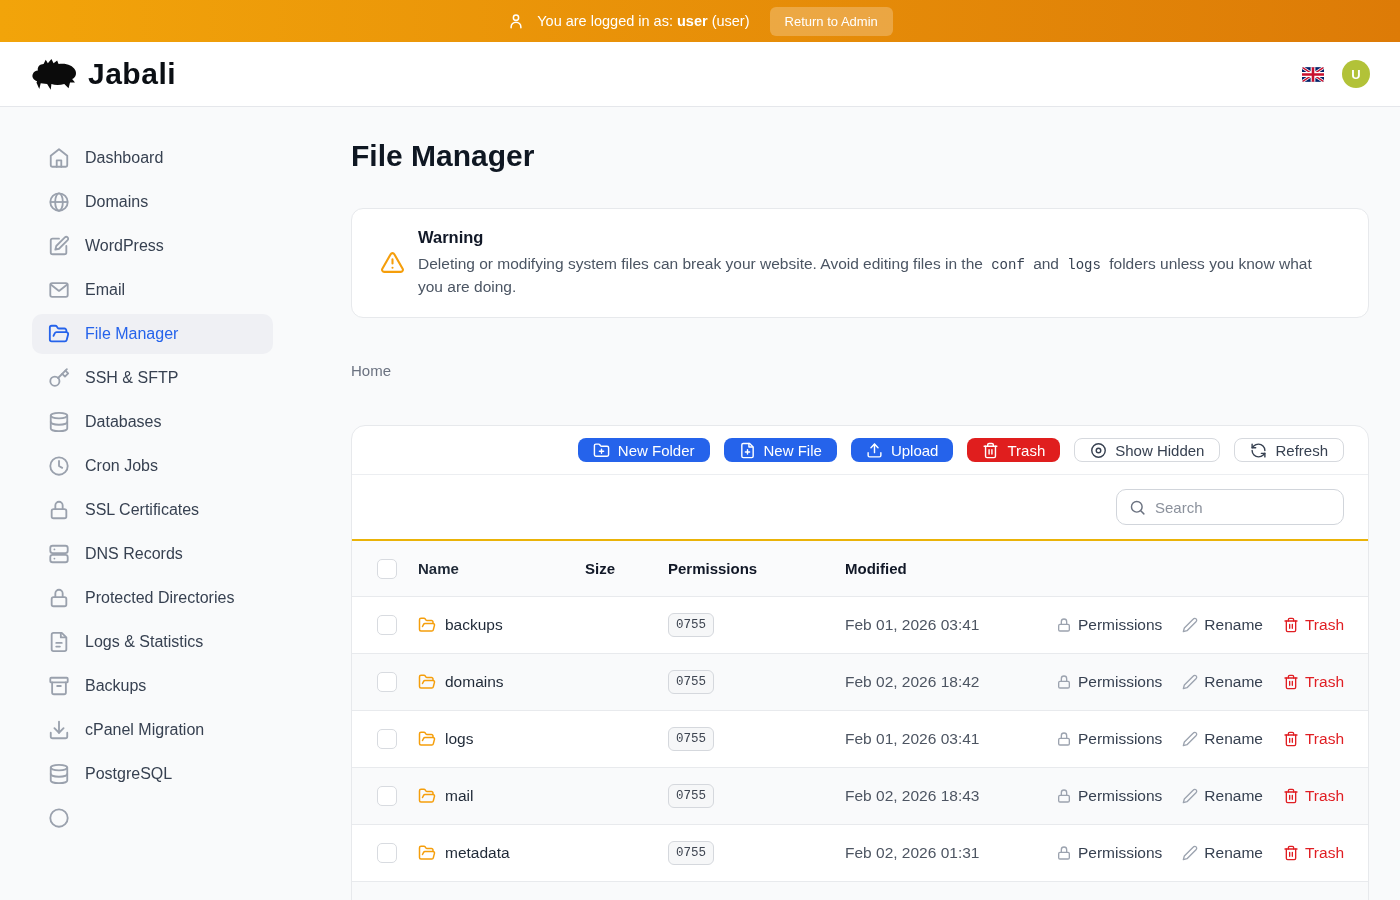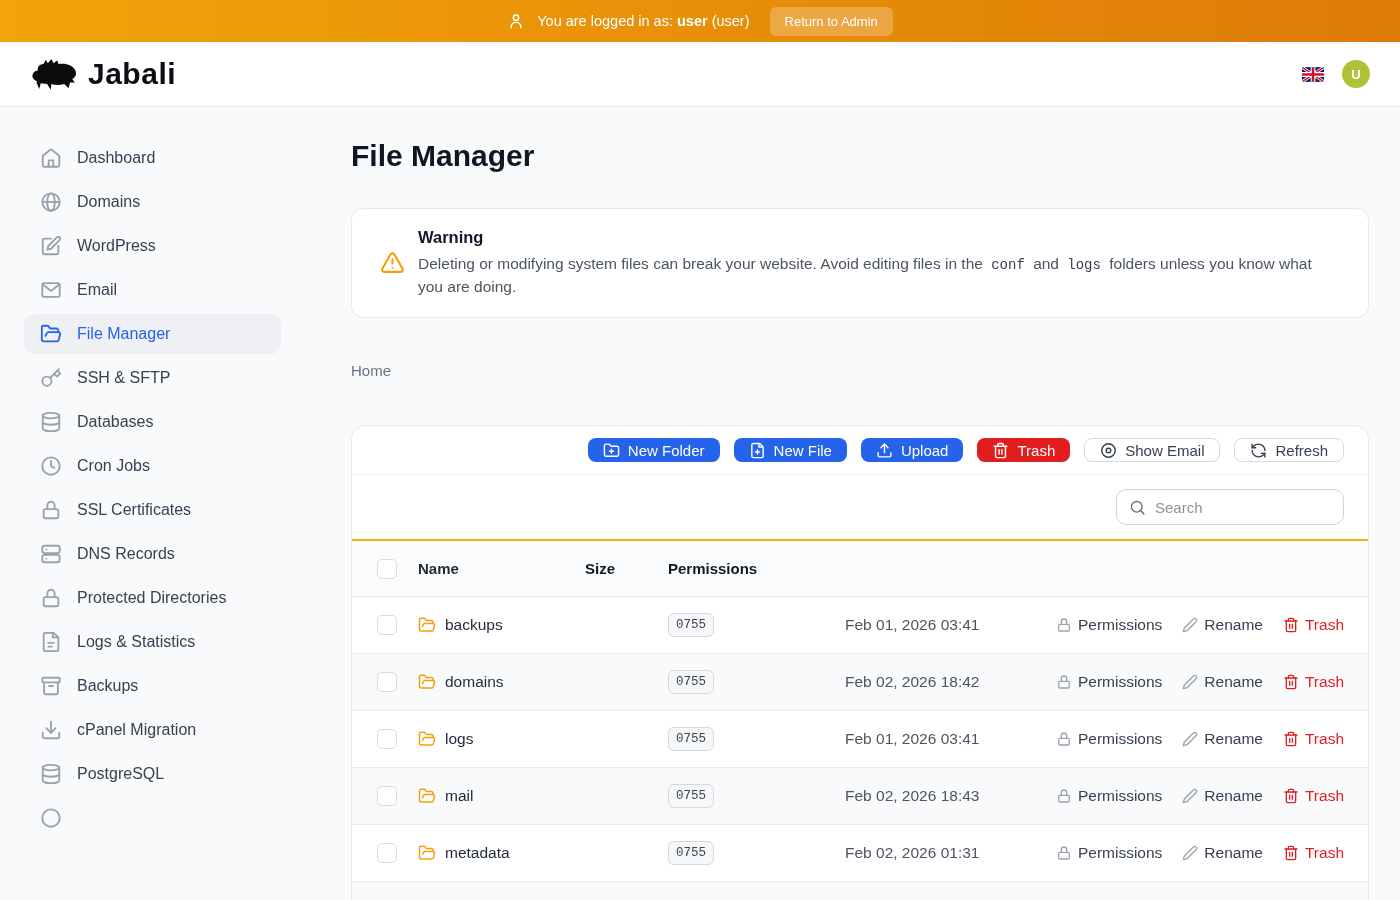--- a/index.html
+++ b/index.html
@@ -20,21 +20,21 @@
   .brand { display:flex; align-items:center; gap:8px; }
   .brand svg { width:50px; height:40px; }
   .brand-name { font-size:30px; font-weight:bold; color:#0b0f14; letter-spacing:.5px; }
   .appbar-right { display:flex; align-items:center; gap:18px; }
   .flag { width:22px; height:15px; border-radius:2px; overflow:hidden; display:block; }
   .avatar { width:28px; height:28px; border-radius:50%; background:#b2c238; color:#fff;
     display:flex; align-items:center; justify-content:center; font-size:13px; font-weight:bold; }
 
   
   .layout { display:flex; height:793px; }
-  .sidebar { width:305px; flex:0 0 305px; padding:31px 24px 0; overflow:hidden; }
+  .sidebar { width:305px; flex:0 0 305px; padding:31px 32px 0; overflow:hidden; }
   .side-item { display:flex; align-items:center; gap:15px; height:40px; margin-bottom:4px;
     padding:0 16px; border-radius:10px; font-size:16px; color:#374151; cursor:pointer; }
   .side-item svg { width:22px; height:22px; color:#9aa1ad; flex:0 0 22px; }
   .side-item.active { background:#eff0f4; color:#2563eb; }
   .side-item.active svg { color:#2563eb; }
 
   .main { flex:1; padding:33px 31px 0 46px; overflow:hidden; }
   .page-title { font-size:30px; line-height:32px; font-weight:bold; color:#0f1722; }
 
   
@@ -402,21 +402,21 @@
         <button class="btn btn-red">
           <svg>
               <use href="#i-trash"></use>
             </svg>
           <span>Trash</span>
         </button>
         <button class="btn btn-ghost">
           <svg>
               <use href="#i-eye-dot"></use>
             </svg>
-          <span>Show Email</span>
+          <span>Show Hidden</span>
         </button>
         <button class="btn btn-ghost">
           <svg>
               <use href="#i-refresh"></use>
             </svg>
           <span>Refresh</span>
         </button>
       </div>
 
       <div class="fm-searchrow">
@@ -428,20 +428,21 @@
         </div>
       </div>
 
       <div class="t-row t-head">
         <div class="c-check">
             <div class="checkbox"></div>
           </div>
         <div class="c-name">Name</div>
         <div class="c-size">Size</div>
         <div class="c-perm">Permissions</div>
+        <div class="c-mod" style="color:#111827">Modified</div>
         <div class="c-act"></div>
       </div>
 
       <div class="t-body" id="t-body">
         <div class="t-row">
           <div class="c-check">
               <div class="checkbox"></div>
             </div>
           <div class="c-name">
             <svg>

